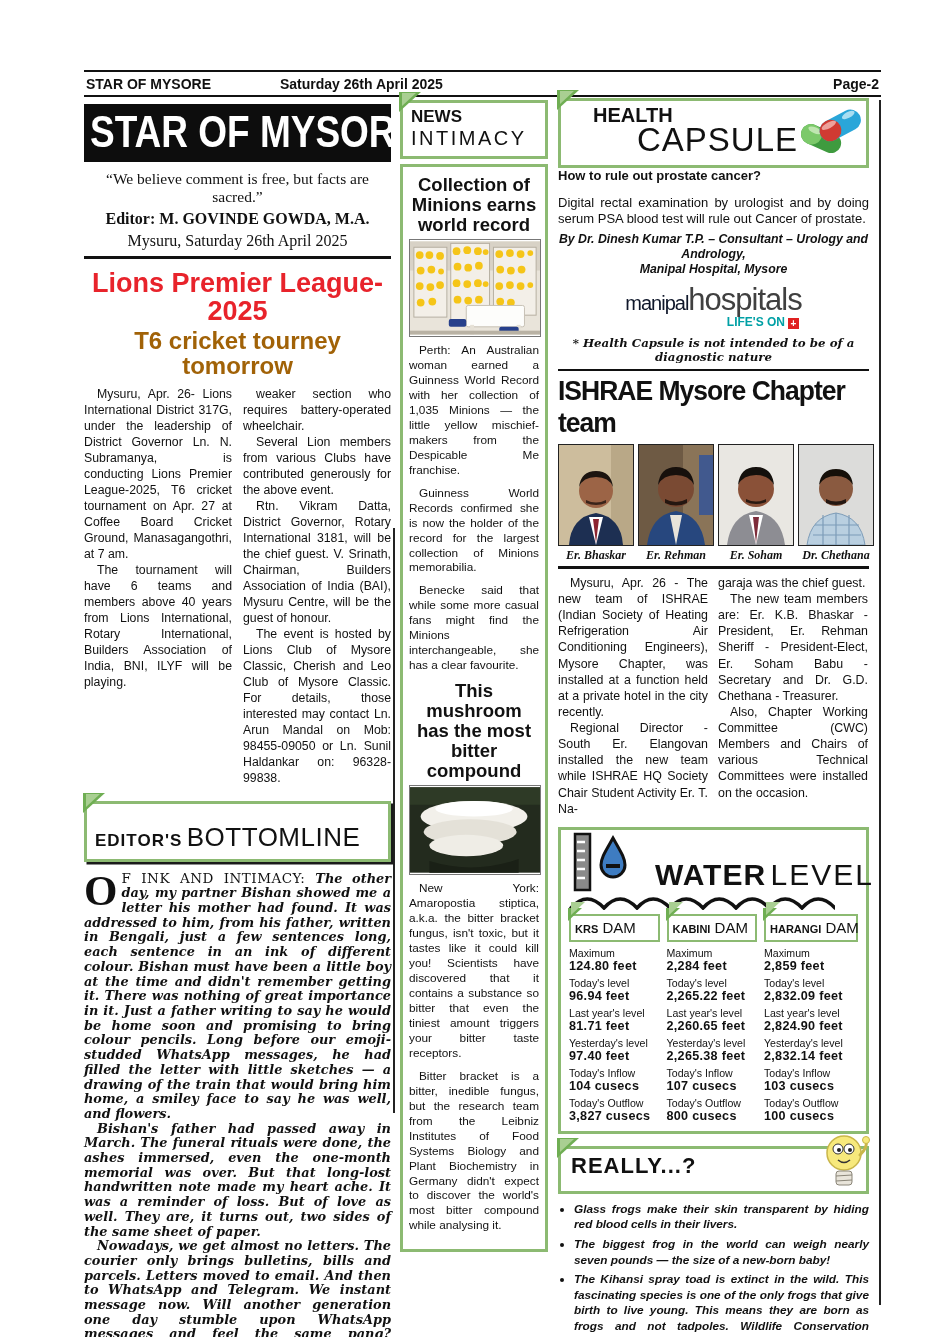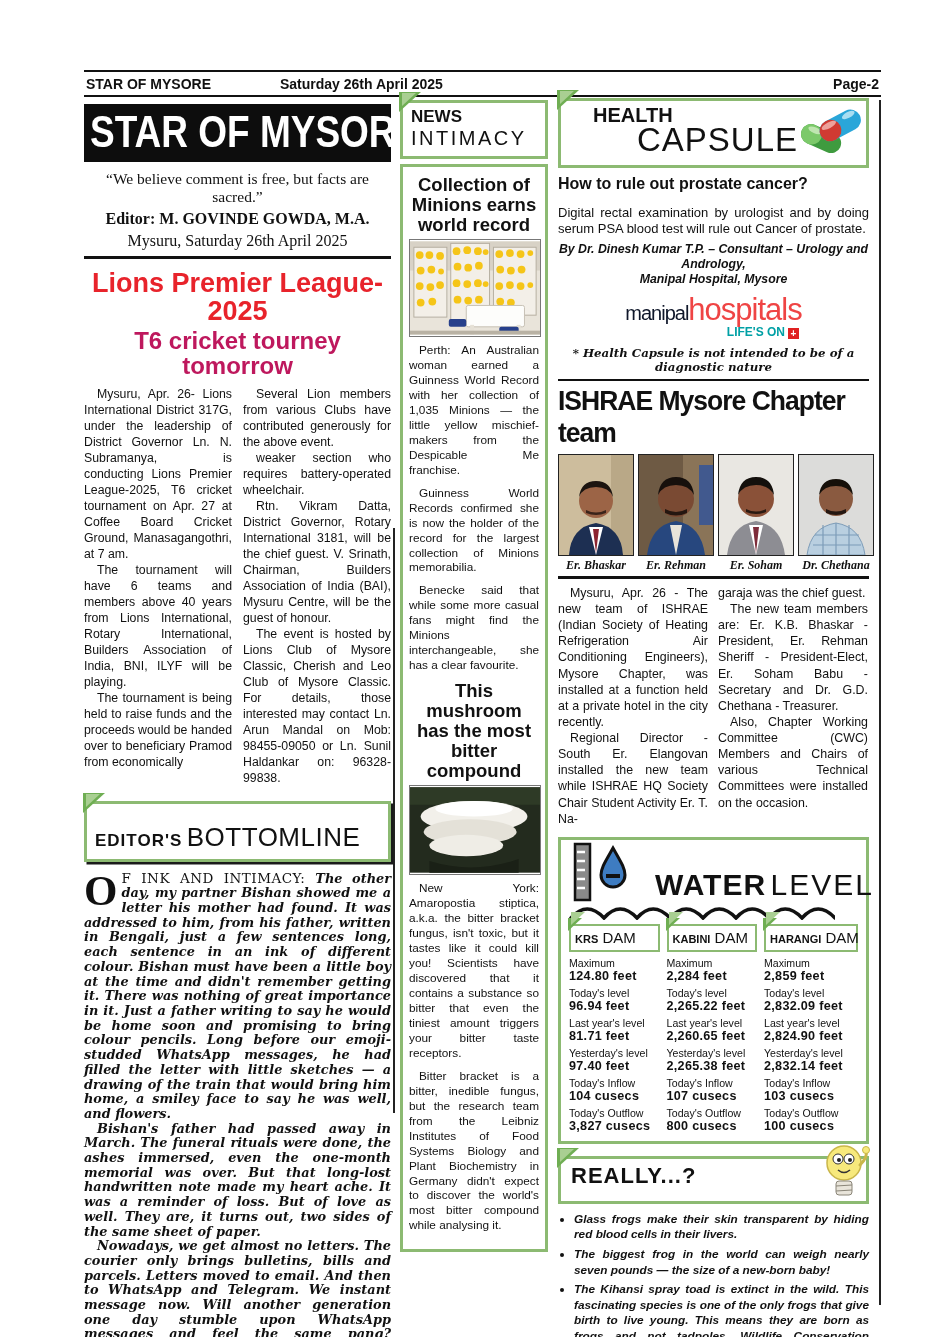--- a/index.html
+++ b/index.html
@@ -20,21 +20,21 @@
   
   .mast-box{background:#0d0d0d;color:#fff;text-align:center;padding:6px 4px;border:2px solid #0d0d0d;}
   .mast-title{display:inline-block;font-family:"Liberation Sans",sans-serif;font-weight:bold;
               font-size:37px;letter-spacing:0;transform:scaleY(1.2);white-space:nowrap;}
   .mast-tag{font-family:"Liberation Serif",serif;text-align:center;font-size:15.5px;margin-top:8px;}
   .mast-editor{font-family:"Liberation Serif",serif;text-align:center;font-weight:bold;font-size:16px;margin-top:4px;}
   .mast-dateline{font-family:"Liberation Serif",serif;text-align:center;font-size:16px;margin:4px 0 6px;}
   .mast-rule{height:3px;background:#111;margin-top:4px;}
   
   .lions-h1{color:#e8232b;font-weight:bold;text-align:center;font-size:27px;margin-top:10px;line-height:1.05;}
-  .lions-h2{color:#be185d;font-weight:bold;text-align:center;font-size:24px;margin-top:2px;line-height:1.05;}
+  .lions-h2{color:#a16207;font-weight:bold;text-align:center;font-size:24px;margin-top:2px;line-height:1.05;}
   .lions-cols{display:flex;gap:11px;margin-top:9px;}
   .lions-col{width:148px;font-size:12.3px;line-height:1.3;text-align:justify;}
   .lions-col p{margin:0;text-indent:13px;}
   
   .gbox{position:relative;border:3px solid #8cba72;background:#fff;}
   .gflag{position:absolute;width:0;height:0;left:-4px;top:-11px;
          border-top:20px solid #6fae53;border-right:22px solid transparent;}
   .gflag:after{content:"";position:absolute;left:3px;top:-19px;width:0;height:0;
          border-top:13px solid #a9cf92;border-right:14px solid transparent;}
   
@@ -54,26 +54,26 @@
   .news-l2{font-size:20px;letter-spacing:2.5px;}
   .mid-body{padding:2px 6px 8px;}
   .mid-h{font-weight:bold;font-size:18.5px;line-height:1.08;text-align:center;margin:6px 0 4px;}
   .mid-p{font-size:11.8px;line-height:1.27;text-align:justify;margin:0 0 8px;text-indent:10px;}
   .photo{width:100%;display:block;border:1px solid #777;}
   
   .hc-box{padding:3px 8px 5px;height:56px;}
   .hc-l1{font-weight:bold;font-size:20px;padding-left:24px;}
   .hc-l2{font-size:33px;letter-spacing:1px;margin-left:68px;margin-top:-6px;}
   .hc-pills{position:absolute;right:2px;top:2px;}
-  .hc-q{font-weight:bold;font-size:16px;margin-top:7px;}
+  .hc-q{font-weight:bold;font-size:13px;}
   .hc-a{font-size:13px;line-height:1.25;text-align:justify;margin-top:12px;}
   .hc-by{font-style:italic;font-weight:bold;font-size:12.3px;text-align:center;margin-top:4px;line-height:1.25;}
   .manipal{text-align:center;margin-top:8px;line-height:0.9;}
   .manipal .m1{color:#0f172a;font-size:20px;letter-spacing:-1px;text-align:right;}
-  .manipal .m2{color:#ef4444;font-size:31px;letter-spacing:-1px;text-align:center;}
+  .manipal .m2{color:#404040;font-size:31px;letter-spacing:-1px;text-align:center;}
   .lifes-on{text-align:right;padding-right:70px;color:#00a0a5;font-weight:bold;font-size:12px;margin-top:2px;}
   .plus{display:inline-block;width:11px;height:11px;background:#e02020;color:#fff;font-weight:bold;
         font-size:10px;line-height:11px;text-align:center;vertical-align:middle;margin-left:3px;}
   .hc-disc{font-family:"DejaVu Serif",serif;font-style:italic;font-weight:bold;font-size:11.8px;
            text-align:center;margin-top:7px;}
   .black-rule{height:2px;background:#111;margin-top:5px;}
   
   .ish-h{font-weight:bold;font-size:26.5px;letter-spacing:-1px;margin:5px 0 6px;transform:scaleY(1.05);transform-origin:left;}
   .ish-photos{display:flex;gap:4px;}
   .ish-fig{width:88px;}
@@ -127,25 +127,24 @@
     <div class="mast-editor">Editor: M. GOVINDE GOWDA, M.A.</div>
     <div class="mast-dateline">Mysuru, Saturday 26th April 2025</div>
     <div class="mast-rule"></div>
 
     <div class="lions-h1">Lions Premier League-2025</div>
     <div class="lions-h2">T6 cricket tourney tomorrow</div>
     <div class="lions-cols">
       <div class="lions-col">
         <p>Mysuru, Apr. 26- Lions International District 317G, under the leadership of District Governor Ln. N. Subramanya, is conducting Lions Premier League-2025, T6 cricket tournament on Apr. 27 at Coffee Board Cricket Ground, Manasagangothri, at 7 am.</p>
         <p>The tournament will have 6 teams and members above 40 years from Lions International, Rotary International, Builders Association of India, BNI, ILYF will be playing.</p>
-        <p>The tournament is being held to raise funds and the proceeds would be handed over to beneficiary Pramod from economically</p>
       </div>
       <div class="lions-col">
+        <p>weaker section who requires battery-operated wheelchair.</p>
         <p>Several Lion members from various Clubs have contributed generously for the above event.</p>
-        <p>weaker section who requires battery-operated wheelchair.</p>
         <p>Rtn. Vikram Datta, District Governor, Rotary International 3181, will be the chief guest.  V. Srinath, Chairman, Builders Association of India (BAI), Mysuru Centre, will be the guest of honour.</p>
         <p>The event is hosted by Lions Club of Mysore Classic, Cherish and Leo Club of Mysore Classic. For details, those interested may contact Ln. Arun Mandal on Mob: 98455-09050 or Ln. Sunil Haldankar on: 96328-99838.</p>
       </div>
     </div>
 
     <div class="gbox ebl-box">
       <span class="gflag"></span>
       <span class="ebl-label1">EDITOR'S</span>
       <span class="ebl-label2">BOTTOMLINE</span>
     </div>

